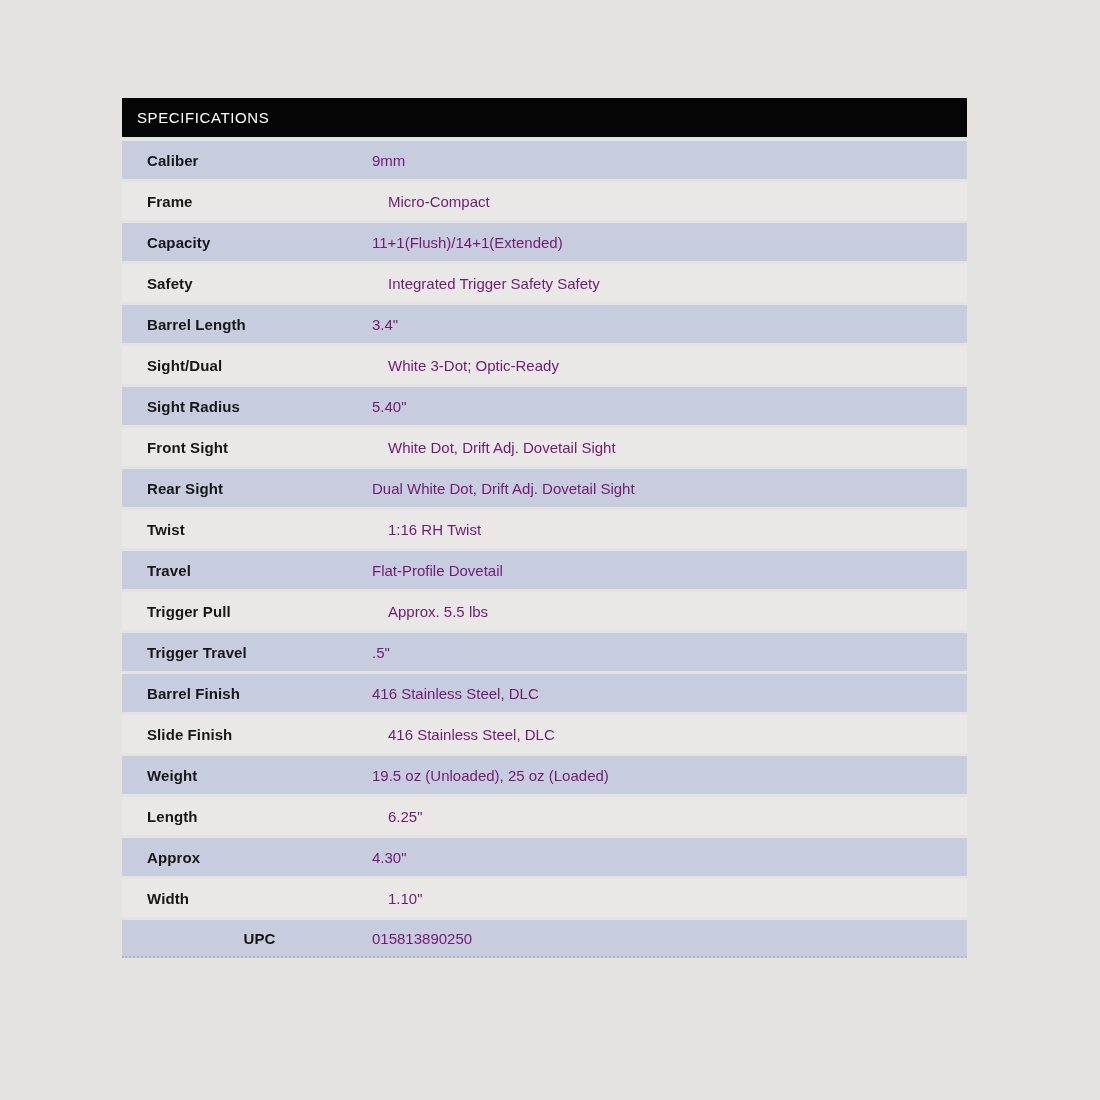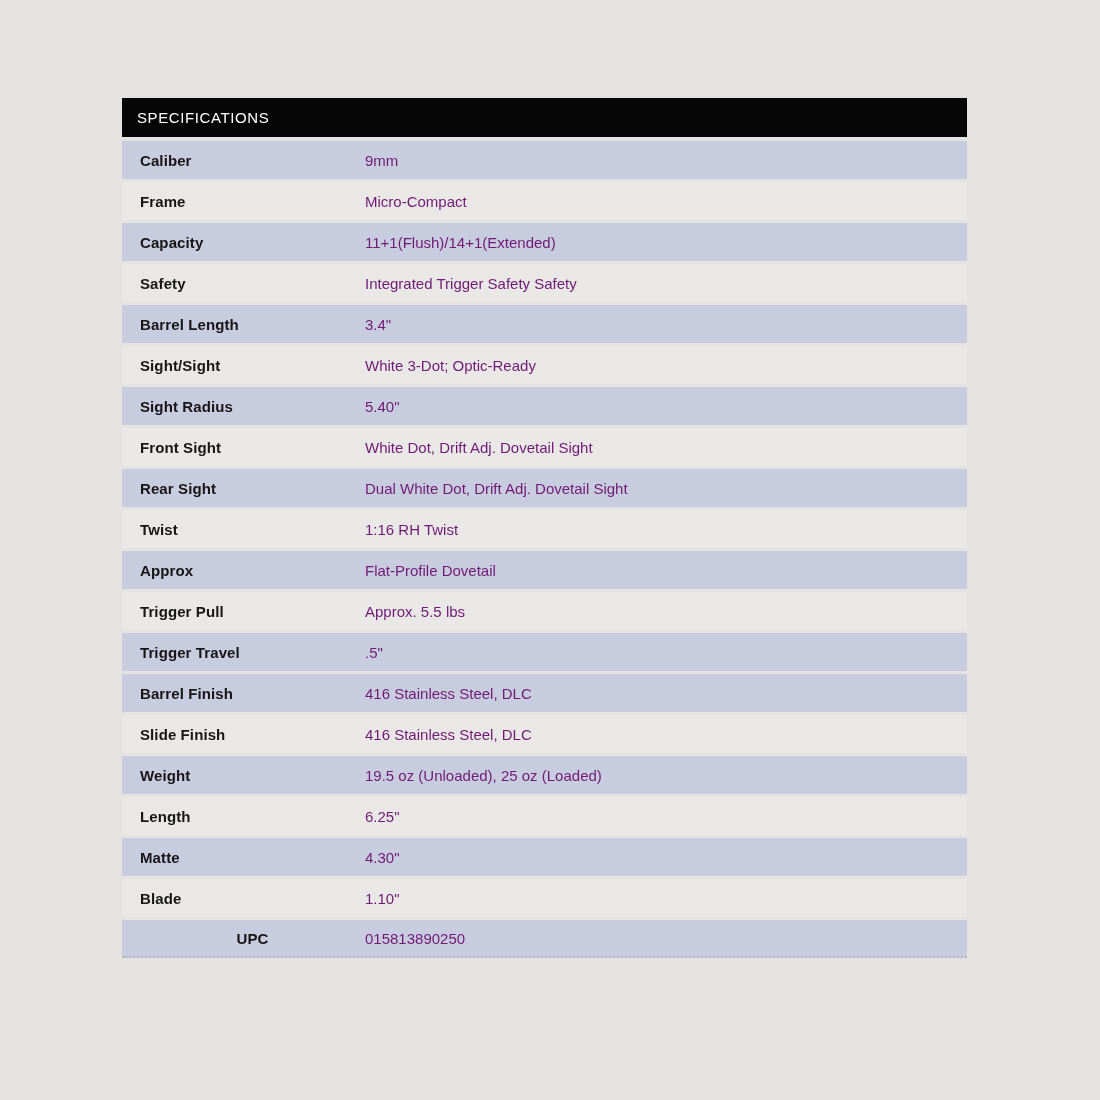--- a/index.html
+++ b/index.html
@@ -28,25 +28,25 @@
     padding-left: 15px;
     font-size: 15px;
     letter-spacing: 0.6px;
     margin-bottom: 4px;
   }
   .spec-row {
     height: 38px;
     margin-bottom: 3px;
     display: flex;
     align-items: center;
-    padding-left: 18px;
+    padding-left: 25px;
     font-size: 15px;
   }
   .row-lav  { background: #c8ccdf; }
-  .row-gray { background: #e9e8e6; }
+  .row-gray { background: #e9e8e6; gap: 16px; }
   .row-last { border-bottom: 2px dotted #b5b5c2; margin-bottom: 0; text-align: center; }
   .spec-label {
     flex: 0 0 225px;
     width: 225px;
     font-weight: bold;
     color: #161616;
     letter-spacing: 0.1px;
   }
   .spec-value {
     color: #701a75;
@@ -73,41 +73,41 @@
   </div>
         <div class="spec-row row-gray">
     <span class="spec-label">Safety</span>
     <span class="spec-value">Integrated Trigger Safety Safety</span>
   </div>
         <div class="spec-row row-lav">
     <span class="spec-label">Barrel Length</span>
     <span class="spec-value">3.4"</span>
   </div>
         <div class="spec-row row-gray">
-    <span class="spec-label">Sight/Sight</span>
+    <span class="spec-label">Sight/Dual</span>
     <span class="spec-value">White 3-Dot; Optic-Ready</span>
   </div>
         <div class="spec-row row-lav">
     <span class="spec-label">Sight Radius</span>
     <span class="spec-value">5.40"</span>
   </div>
         <div class="spec-row row-gray">
     <span class="spec-label">Front Sight</span>
     <span class="spec-value">White Dot, Drift Adj. Dovetail Sight</span>
   </div>
         <div class="spec-row row-lav">
     <span class="spec-label">Rear Sight</span>
     <span class="spec-value">Dual White Dot, Drift Adj. Dovetail Sight</span>
   </div>
         <div class="spec-row row-gray">
     <span class="spec-label">Twist</span>
     <span class="spec-value">1:16 RH Twist</span>
   </div>
         <div class="spec-row row-lav">
-    <span class="spec-label">Approx</span>
+    <span class="spec-label">Travel</span>
     <span class="spec-value">Flat-Profile Dovetail</span>
   </div>
         <div class="spec-row row-gray">
     <span class="spec-label">Trigger Pull</span>
     <span class="spec-value">Approx. 5.5 lbs</span>
   </div>
         <div class="spec-row row-lav">
     <span class="spec-label">Trigger Travel</span>
     <span class="spec-value">.5"</span>
   </div>
@@ -121,25 +121,25 @@
   </div>
         <div class="spec-row row-lav">
     <span class="spec-label">Weight</span>
     <span class="spec-value">19.5 oz (Unloaded), 25 oz (Loaded)</span>
   </div>
         <div class="spec-row row-gray">
     <span class="spec-label">Length</span>
     <span class="spec-value">6.25"</span>
   </div>
         <div class="spec-row row-lav">
-    <span class="spec-label">Matte</span>
+    <span class="spec-label">Approx</span>
     <span class="spec-value">4.30"</span>
   </div>
         <div class="spec-row row-gray">
-    <span class="spec-label">Blade</span>
+    <span class="spec-label">Width</span>
     <span class="spec-value">1.10"</span>
   </div>
         <div class="spec-row row-lav row-last">
     <span class="spec-label">UPC</span>
     <span class="spec-value">015813890250</span>
   </div>
       </div>
   </div>
 </div>
 

